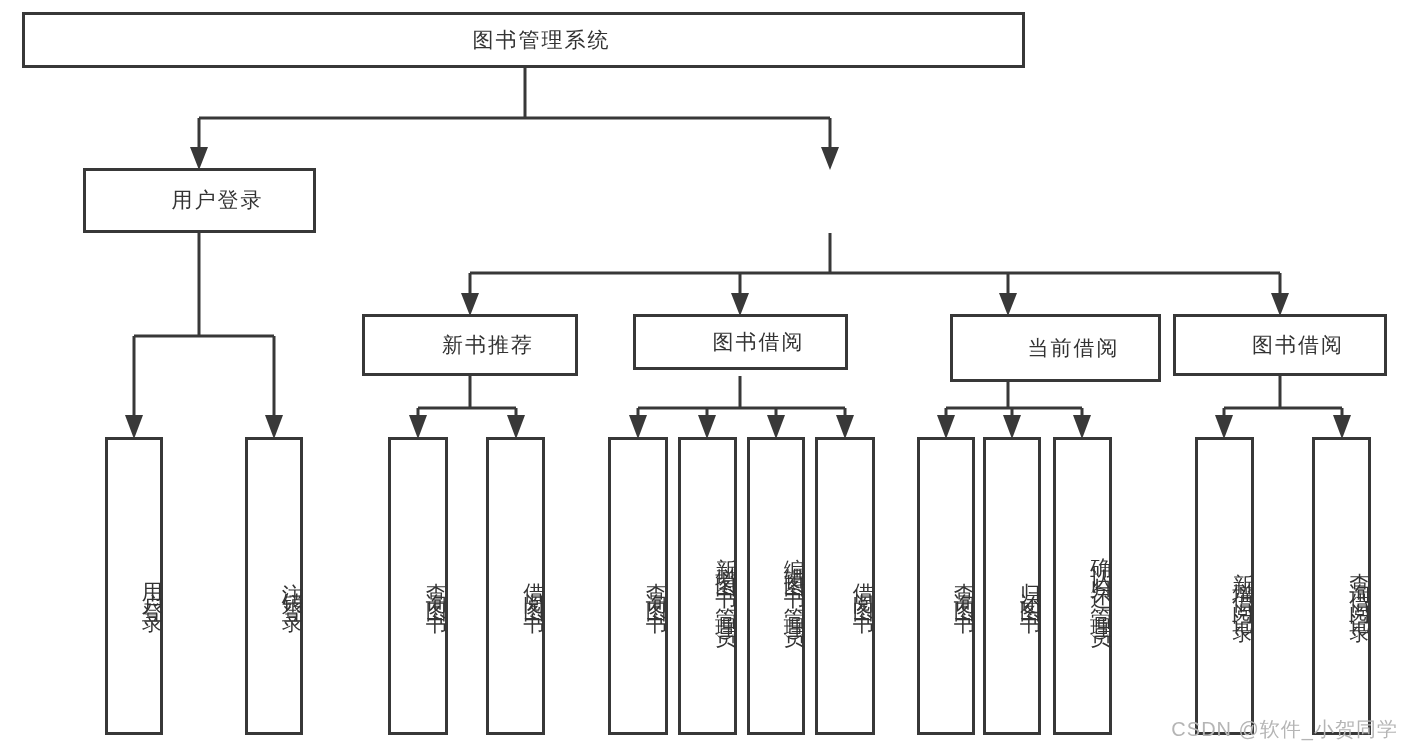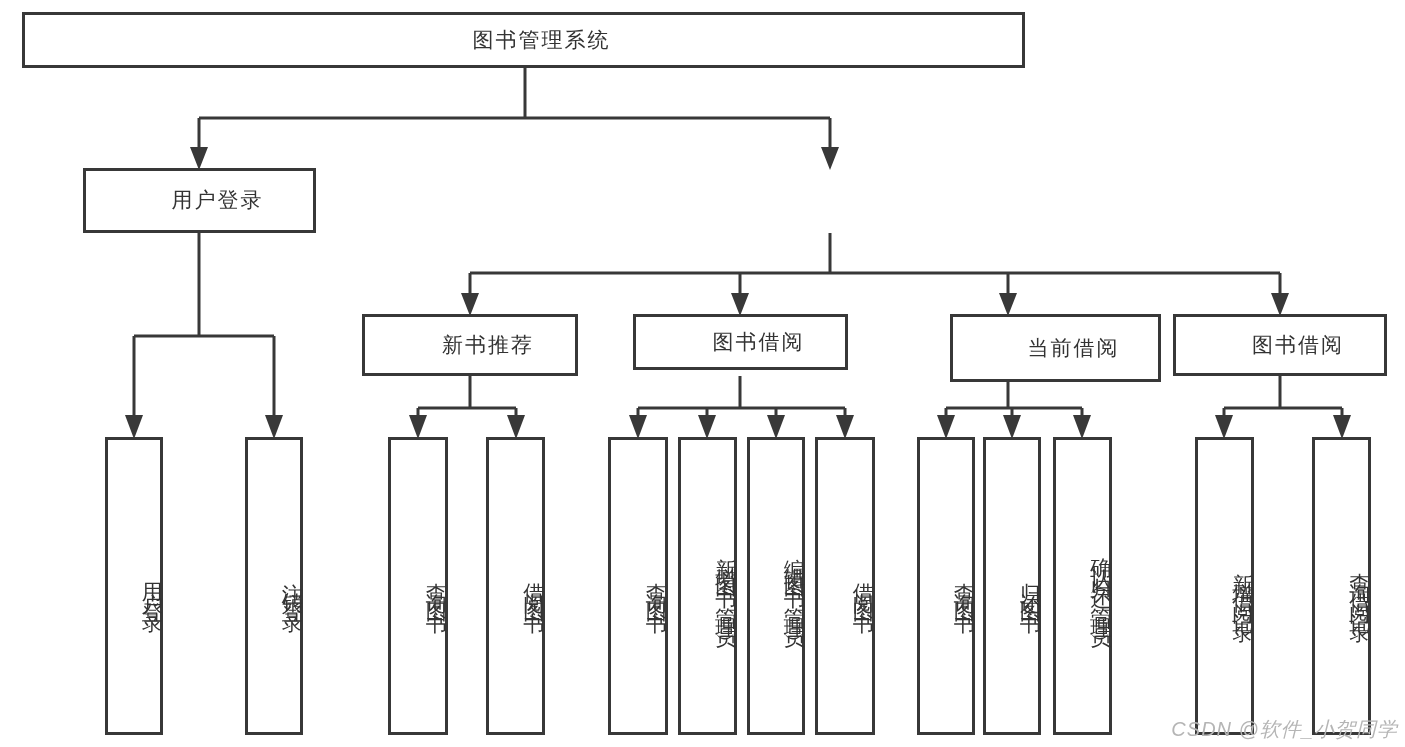--- a/index.html
+++ b/index.html
@@ -50,21 +50,20 @@
   }
   .watermark{
     position:absolute;
     right:7px;
     bottom:4px;
     font-size:20px;
     letter-spacing:1px;
     color:var(--watermark);
     z-index:5;
     pointer-events:none;
-    font-style:italic;
   }
 </style>
 </head>
 <body>
 
 <div class="stage">
 
   <svg class="connectors" width="1405" height="747" viewBox="0 0 1405 747" xmlns="http://www.w3.org/2000/svg">
 
     <path fill="none" stroke="currentColor" stroke-width="3" d="M525 68 V118 M199 118 H830 M199 118 V150 M830 118 V150"></path>

